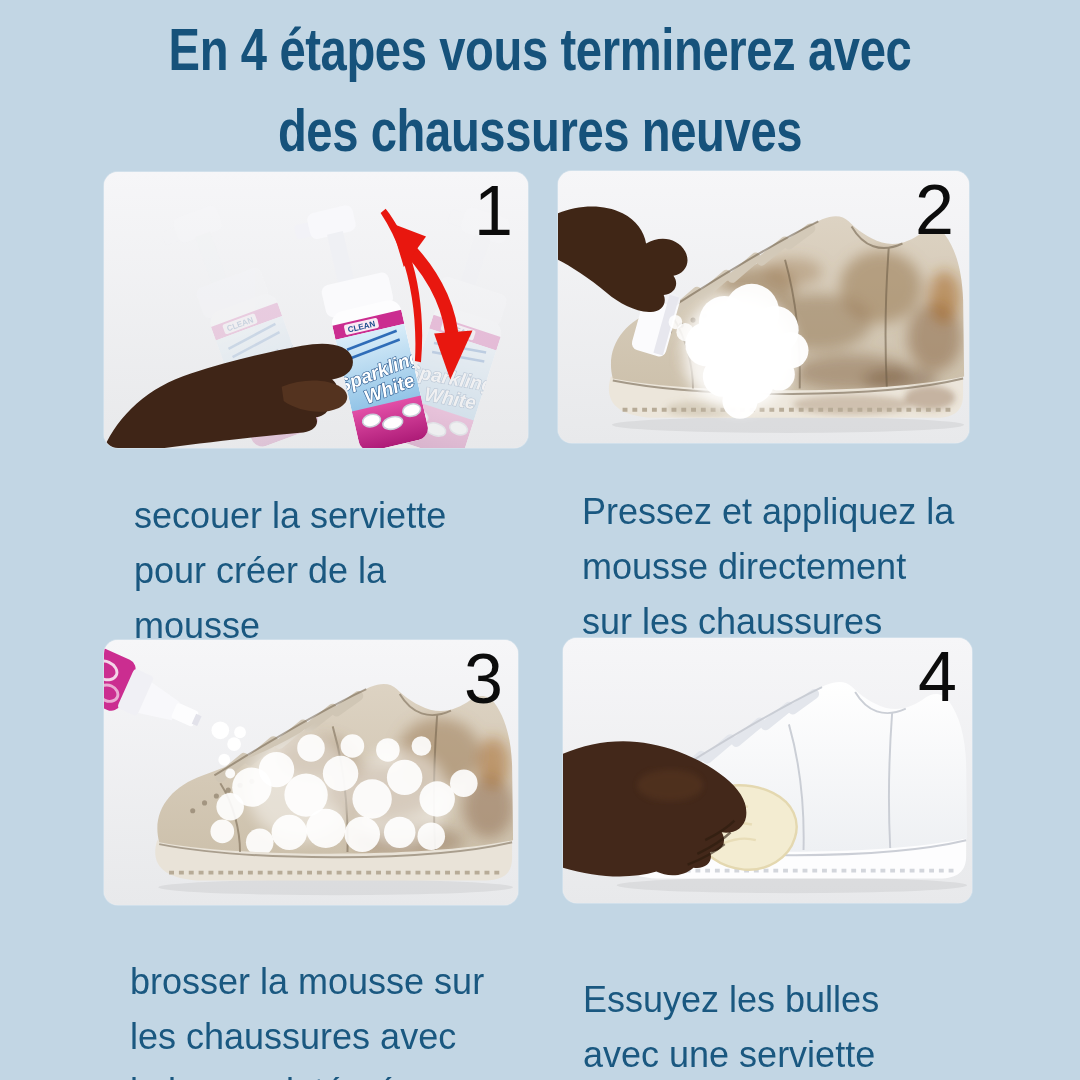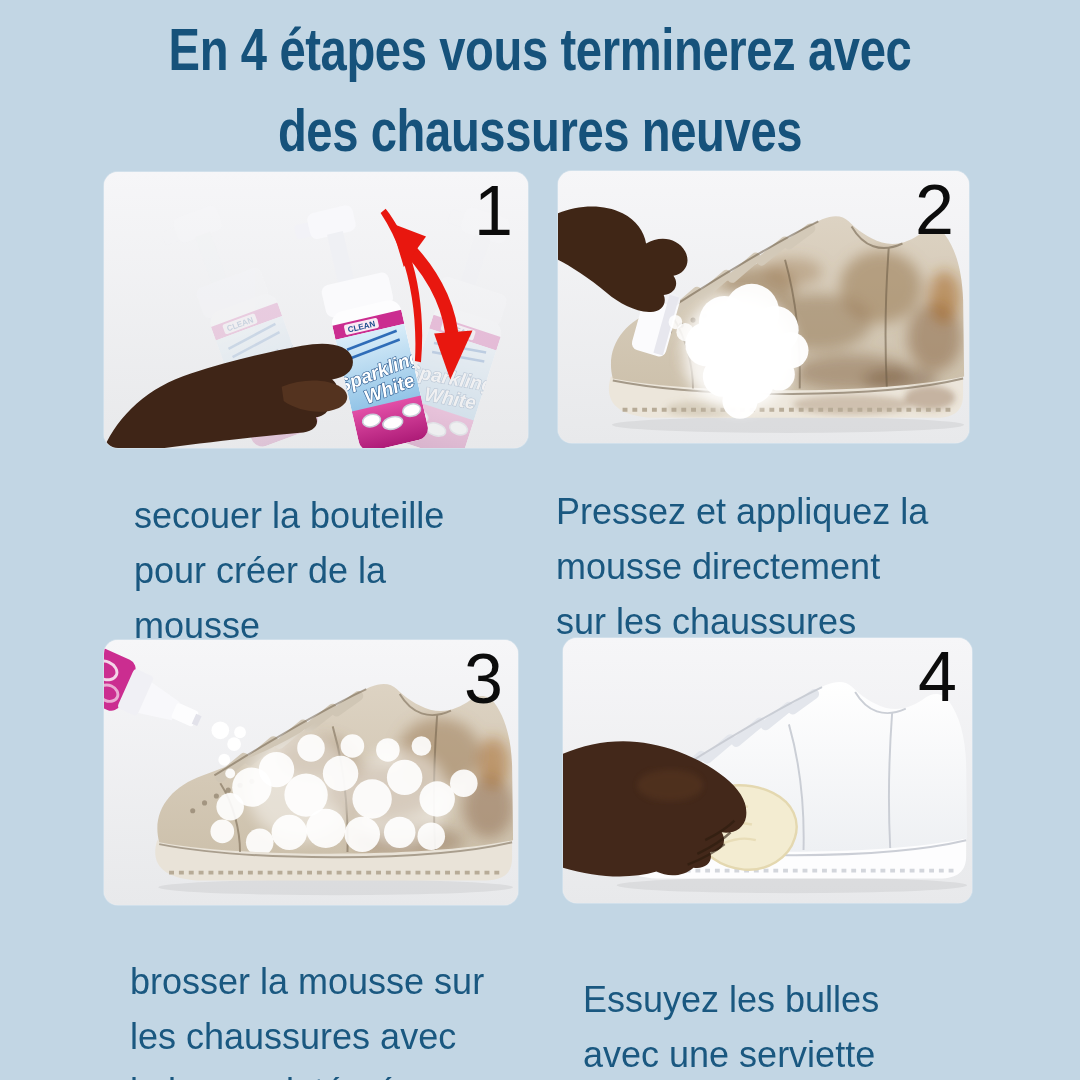--- a/index.html
+++ b/index.html
@@ -18,21 +18,21 @@
   .card svg{position:absolute;left:0;top:0;width:100%;height:100%;display:block;}
   .step-num{position:absolute;top:4px;right:15px;font-size:70px;line-height:1;
             font-weight:400;color:var(--step-number);}
   .caption{position:absolute;white-space:pre-line;color:var(--caption);
            font-size:36px;line-height:55px;}
   #c1{left:104px;top:172px;width:424px;height:276px;}
   #c2{left:558px;top:171px;width:411px;height:272px;}
   #c3{left:104px;top:640px;width:414px;height:265px;}
   #c4{left:563px;top:638px;width:409px;height:265px;}
   #cap1{left:134px;top:452px;width:430px;}
-  #cap2{left:556px;top:448px;width:440px;}
+  #cap2{left:582px;top:448px;width:440px;}
   #cap3{left:130px;top:918px;width:440px;}
   #cap4{left:583px;top:936px;width:440px;}
   .defs-holder{position:absolute;width:0;height:0;overflow:hidden;}
 </style>
 </head>
 <body>
 
 <svg class="defs-holder" aria-hidden="true">
   <defs>
     <linearGradient id="cardBg" x1="0" y1="0" x2="0" y2="1">
@@ -322,21 +322,21 @@
         <path d="M0,118 C28,106 60,102 90,108 C118,113 146,126 166,142 C182,155 190,168 188,182 C186,194 175,200 163,198 C169,208 163,218 151,218 C155,228 146,236 134,234 C124,243 108,244 96,238 C68,246 34,244 0,234 Z" fill="#43281a"></path>
         <path d="M146,206 C158,200 168,194 176,186" fill="none" stroke="#2c1a0e" stroke-width="2.5" opacity=".6"></path>
         <path d="M138,220 C152,213 164,206 172,198" fill="none" stroke="#2c1a0e" stroke-width="2.5" opacity=".6"></path>
         <path d="M128,231 C143,225 156,218 166,210" fill="none" stroke="#2c1a0e" stroke-width="2.5" opacity=".6"></path>
         <ellipse cx="110" cy="150" rx="34" ry="16" fill="#5d3a24" opacity=".45" filter="url(#blur3)"></ellipse>
       </g>
     </svg>
     <div class="step-num">4</div>
   </div>
 
-  <p class="caption" id="cap1">secouer la bouteille
+  <p class="caption" id="cap1">secouer la serviette
 pour créer de la
 mousse</p>
   <p class="caption" id="cap2">Pressez et appliquez la
 mousse directement
 sur les chaussures</p>
   <p class="caption" id="cap3">brosser la mousse sur
 les chaussures avec
 la brosse intégrée</p>
   <p class="caption" id="cap4">Essuyez les bulles
 avec une serviette</p>

